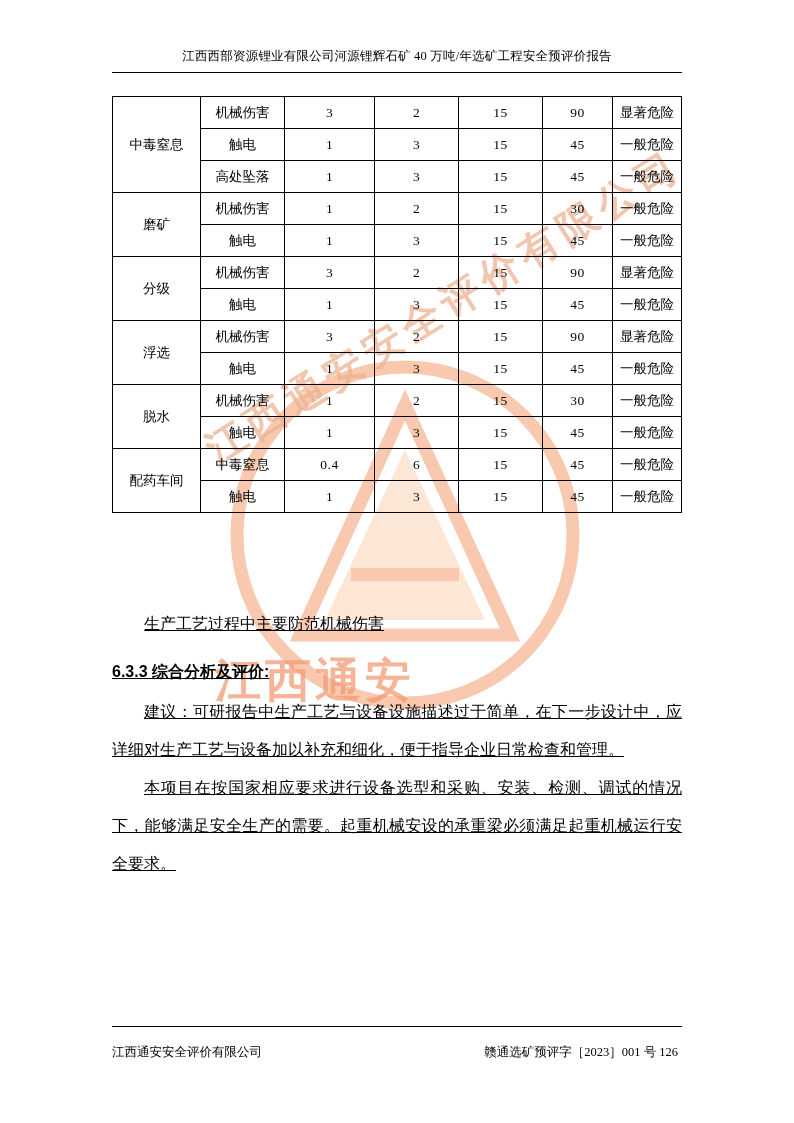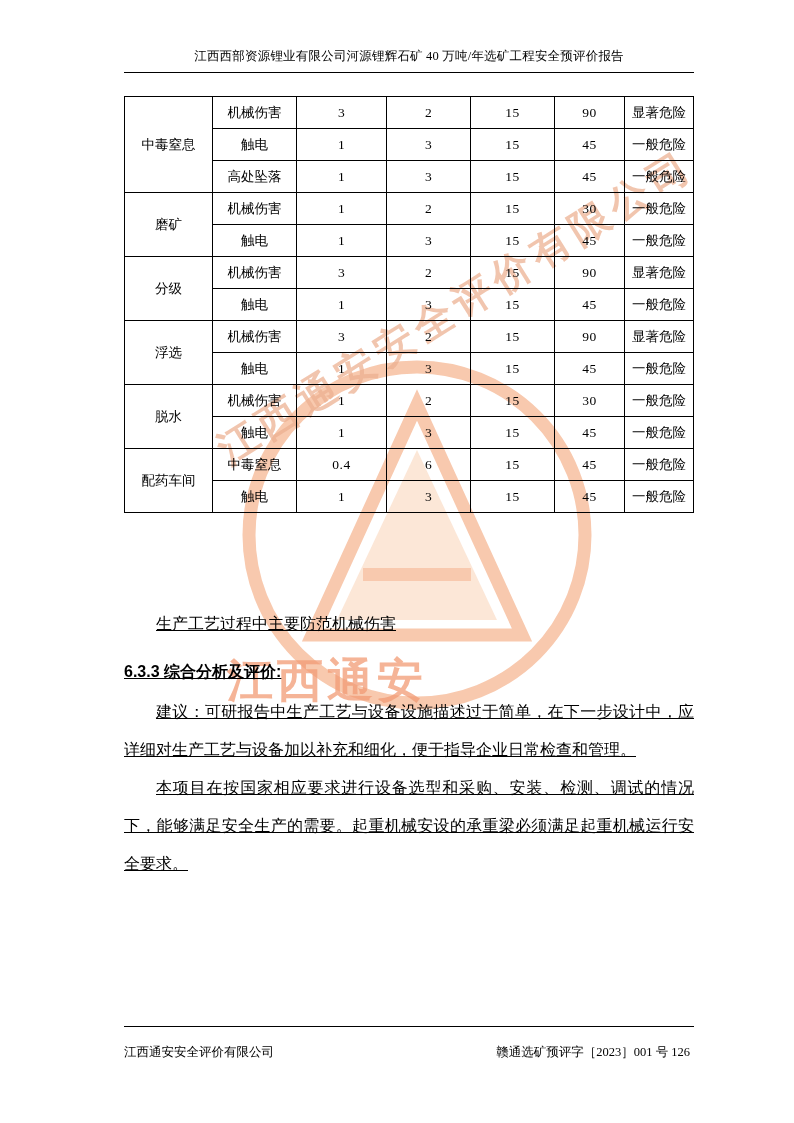--- a/index.html
+++ b/index.html
@@ -13,21 +13,20 @@
     font-family: "Liberation Serif", serif;
     color: #000000;
     position: relative;
     overflow: hidden;
   }
   .page {
     position: relative;
     width: 694px;
     height: 1123px;
     box-sizing: border-box;
-    margin-left: 12px;
   }
 
   
   .header {
     position: absolute;
     top: 48px;
     left: 0;
     width: 794px;
     text-align: center;
     font-size: 12.5px;

